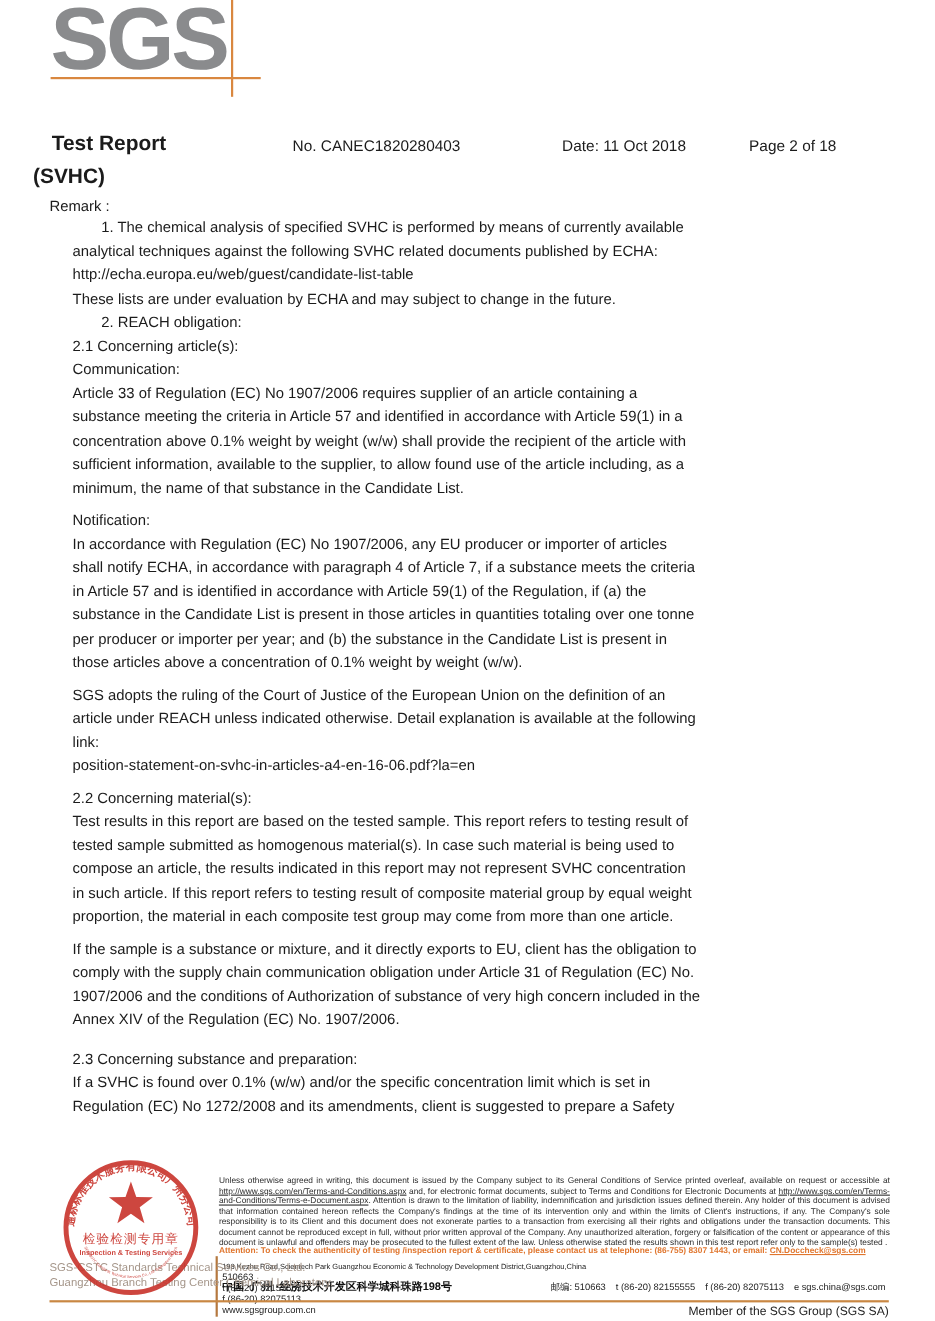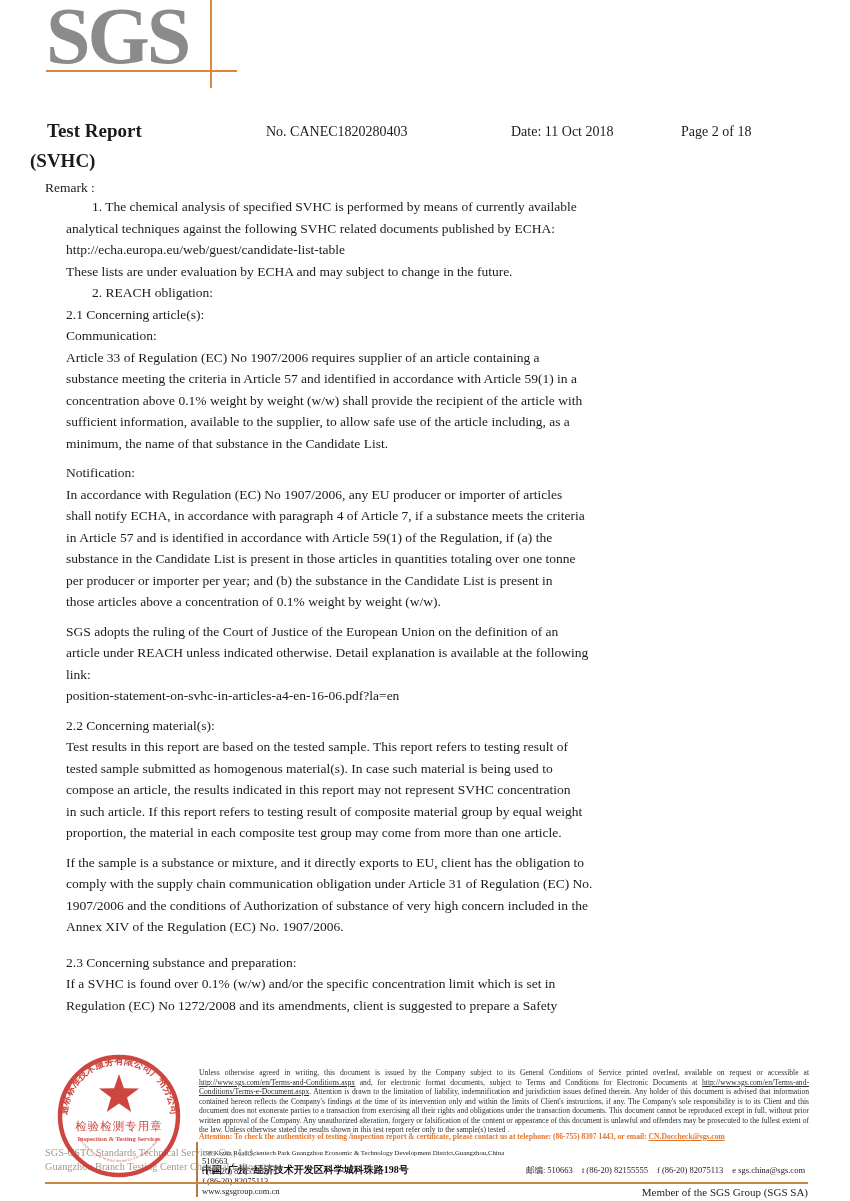--- a/index.html
+++ b/index.html
@@ -1,17 +1,17 @@
 <!DOCTYPE html>
 <html><head>
 <meta charset="utf-8">
 <style>
   html,body{margin:0;padding:0;background:#ffffff;}
   #page{position:relative;width:850px;height:1201px;background:#ffffff;overflow:hidden;
-        font-family:Liberation Serif, serif;color:#1b1b1b;}
+        font-family:Liberation Sans, sans-serif;color:#1b1b1b;}
 
   
   .logo-wrap{position:absolute;left:0;top:0;width:260px;height:100px;}
   .logo-text{position:absolute;left:46px;top:-4px;font-size:80px;font-weight:bold;
              letter-spacing:-3px;line-height:1;color:#8a8b8d;}
   .logo-hline{position:absolute;left:46px;top:70px;width:191px;height:2px;background:#d9873f;}
   .logo-vline{position:absolute;left:210px;top:0;width:2px;height:88px;background:#d9873f;}
 
   
   .hdr{position:absolute;font-size:14px;top:124px;white-space:nowrap;}
@@ -80,21 +80,21 @@
   <div class="bl i1">1. The chemical analysis of specified SVHC is performed by means of currently available</div>
       <div class="bl i2">analytical techniques against the following SVHC related documents published by ECHA:</div>
       <div class="bl i2">http://echa.europa.eu/web/guest/candidate-list-table</div>
       <div class="bl i2">These lists are under evaluation by ECHA and may subject to change in the future.</div>
       <div class="bl i1">2. REACH obligation:</div>
       <div class="bl i2">2.1 Concerning article(s):</div>
       <div class="bl i2">Communication:</div>
       <div class="bl i2">Article 33 of Regulation (EC) No 1907/2006 requires supplier of an article containing a</div>
       <div class="bl i2">substance meeting the criteria in Article 57 and identified in accordance with Article 59(1) in a</div>
       <div class="bl i2">concentration above 0.1% weight by weight (w/w) shall provide the recipient of the article with</div>
-      <div class="bl i2">sufficient information, available to the supplier, to allow safe use of the article including, as a</div>
+      <div class="bl i2">sufficient information, available to the supplier, to allow found use of the article including, as a</div>
       <div class="bl i2">minimum, the name of that substance in the Candidate List.</div>
       <div class="bl i2 gs">Notification:</div>
       <div class="bl i2">In accordance with Regulation (EC) No 1907/2006, any EU producer or importer of articles</div>
       <div class="bl i2">shall notify ECHA, in accordance with paragraph 4 of Article 7, if a substance meets the criteria</div>
       <div class="bl i2">in Article 57 and is identified in accordance with Article 59(1) of the Regulation, if (a) the</div>
       <div class="bl i2">substance in the Candidate List is present in those articles in quantities totaling over one tonne</div>
       <div class="bl i2">per producer or importer per year; and (b) the substance in the Candidate List is present in</div>
       <div class="bl i2">those articles above a concentration of 0.1% weight by weight (w/w).</div>
       <div class="bl i2 gs">SGS adopts the ruling of the Court of Justice of the European Union on the definition of an</div>
       <div class="bl i2">article under REACH unless indicated otherwise. Detail explanation is available at the following</div>

